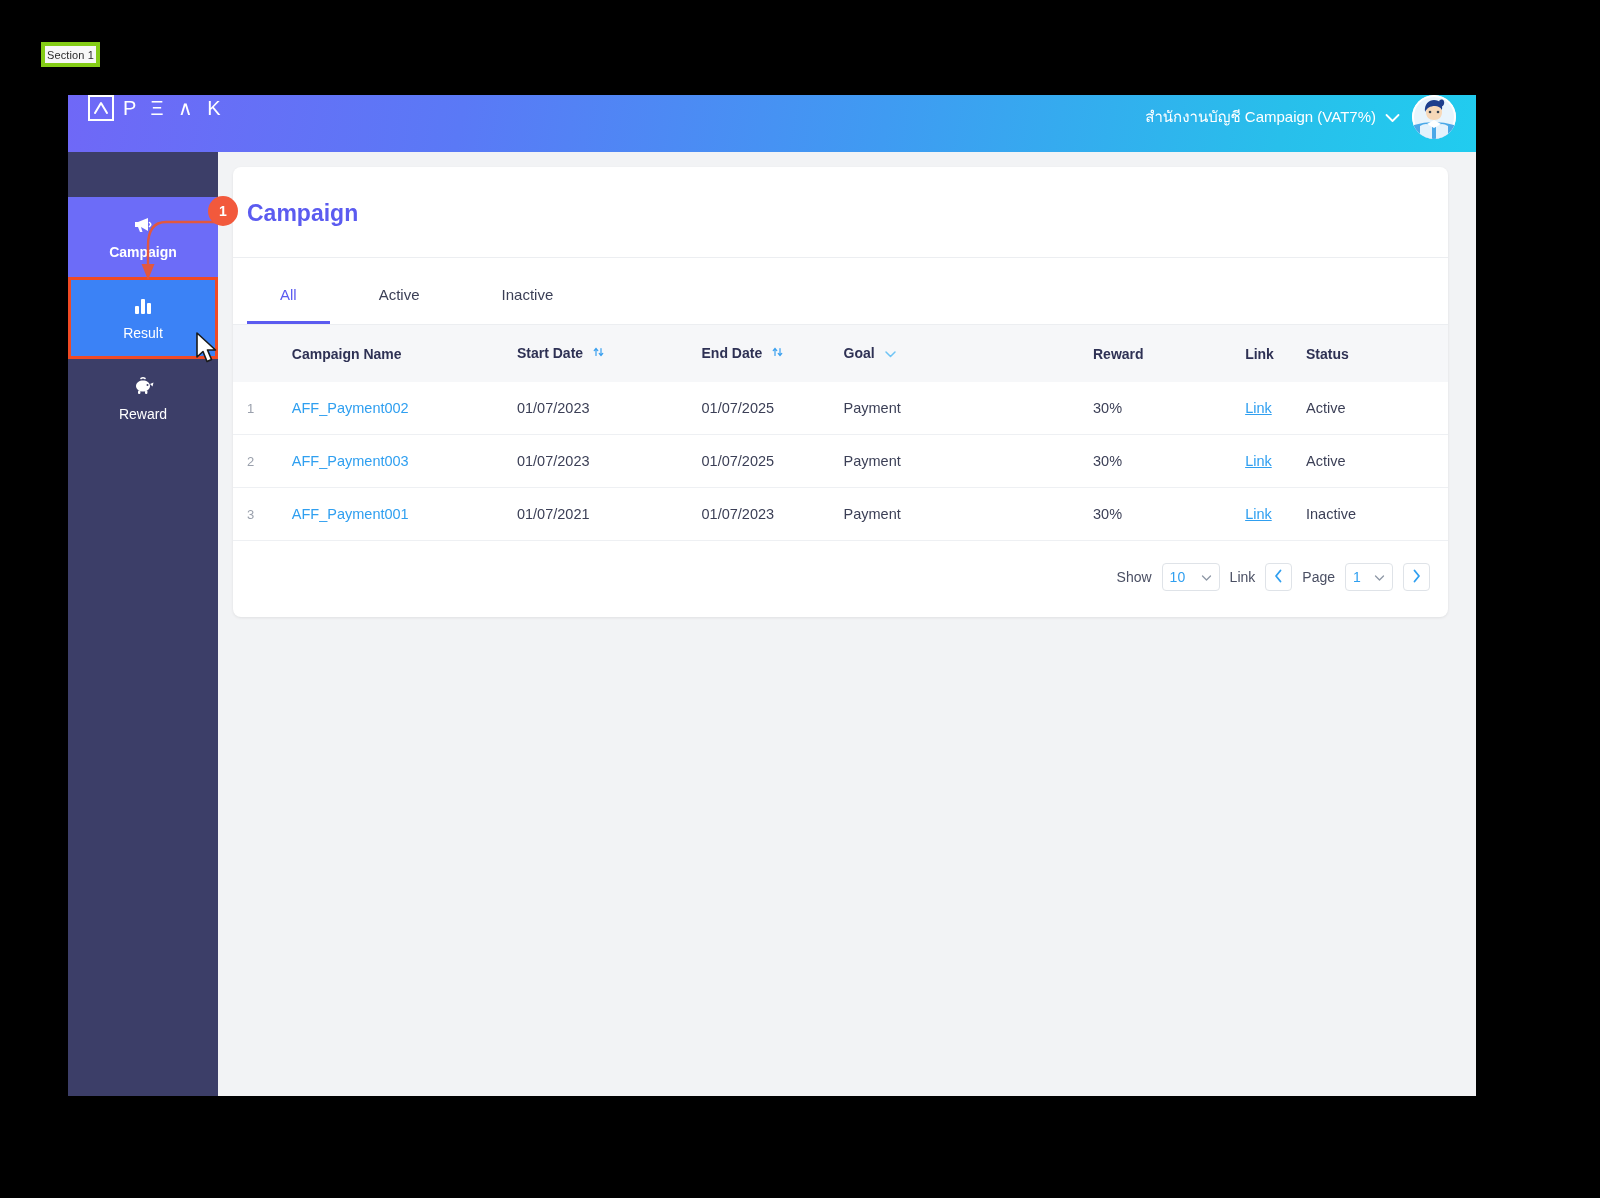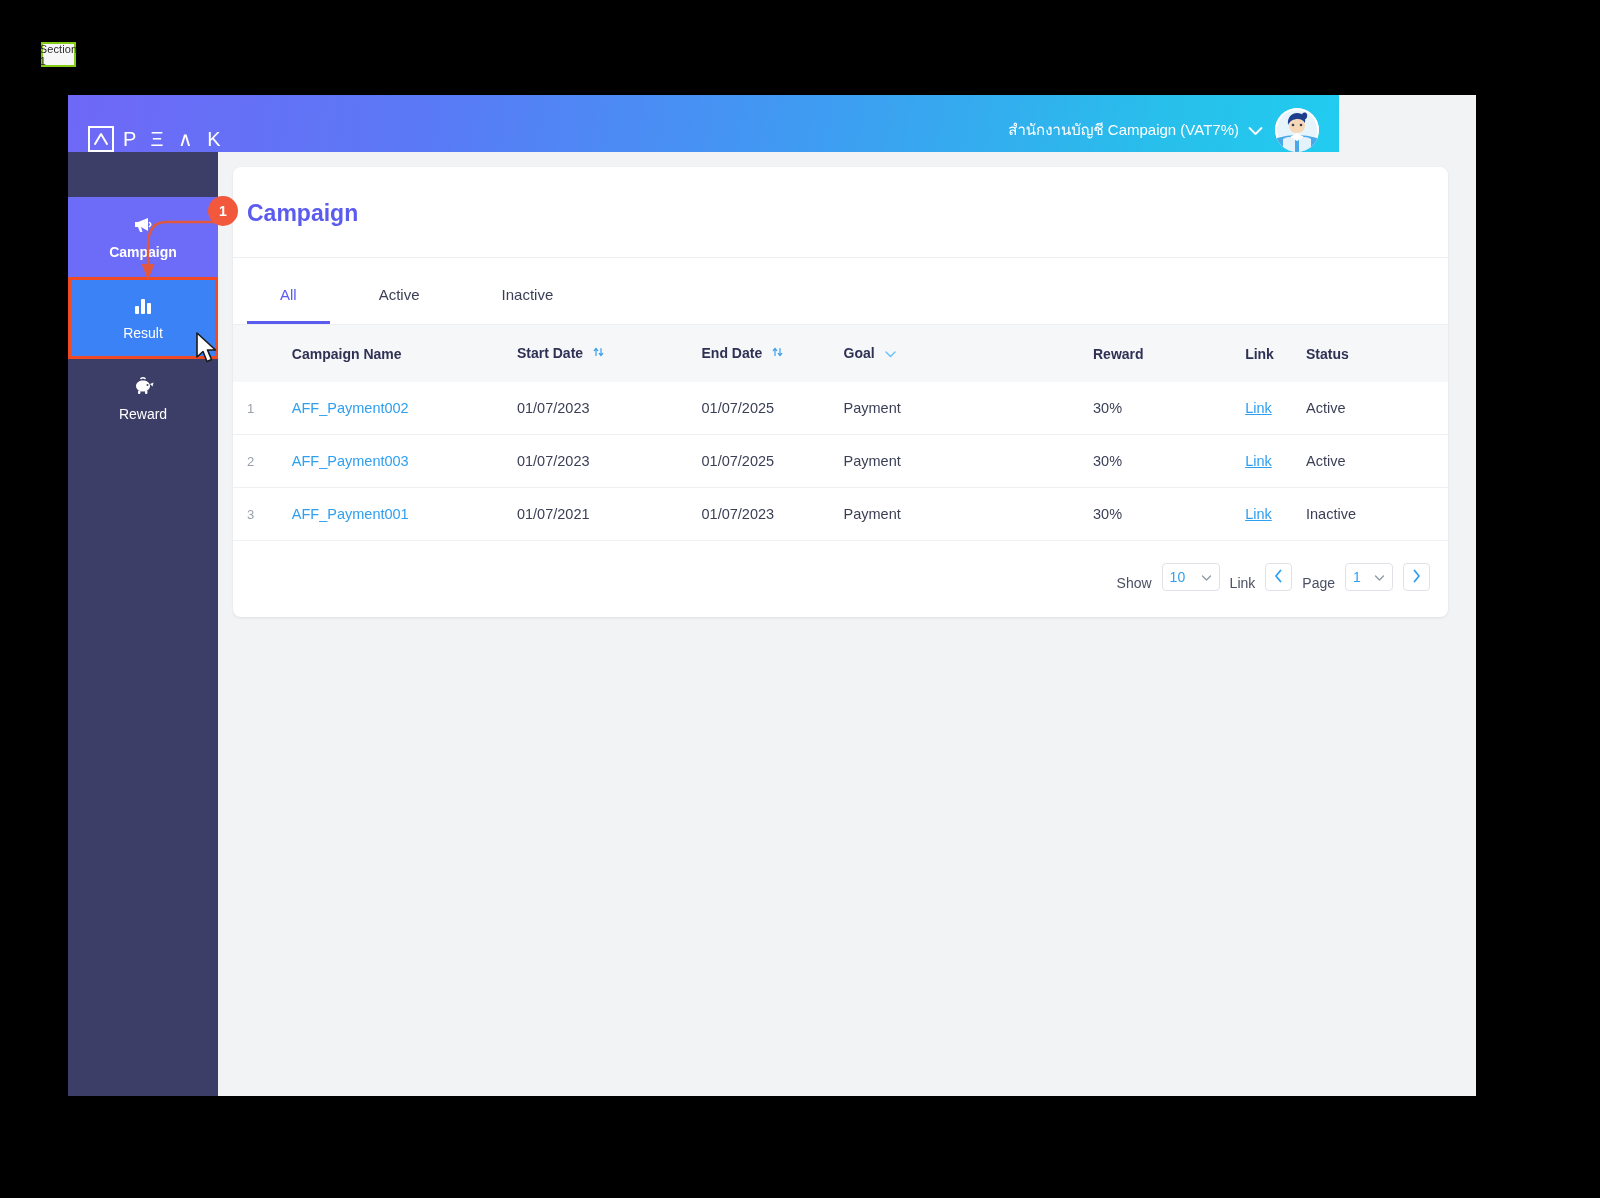--- a/index.html
+++ b/index.html
@@ -7,45 +7,45 @@
     width: 1600px; height: 1198px;
     background: #000000;
     font-family: "Liberation Sans", sans-serif;
     overflow: hidden;
   }
 
   
   #section-tag {
     position: absolute;
     left: 41px; top: 42px;
-    width: 35px; height: 25px;
+    width: 59px; height: 25px;
     background: #f7f7f7;
-    border: 2px solid #84cc16;
+    border: 4px solid #84cc16;
     box-shadow: 2px 2px 0 rgba(0,0,0,0.22);
     display: flex; align-items: center; justify-content: center;
     font-size: 11px; color: #2b2b2b;
     letter-spacing: .1px;
     z-index: 60;
   }
 
   
   #app {
     position: absolute;
     left: 68px; top: 95px;
     width: 1408px; height: 1001px;
     background: #f2f3f5;
     overflow: hidden;
   }
 
   
   #topbar {
     position: absolute; left: 0; top: 0;
-    width: 1271px; height: 57px;
+    width: 1408px; height: 57px;
     background: linear-gradient(100deg, #6f68f7 0%, #5a79f6 28%, #3f9bf2 58%, #28bfeb 86%, #21ccef 100%);
-    display: flex; align-items: flex-end;
+    display: flex; align-items: flex-start;
   }
   #logo {
     display: flex; align-items: center; gap: 9px;
     margin-left: 20px;
   }
   .logo-mark {
     width: 26px; height: 26px;
     border: 2px solid #ffffff;
     display: flex; align-items: center; justify-content: center;
   }
@@ -179,21 +179,21 @@
   .c-reward{ width: 150px; }
   .c-link  { width: 60px; }
   .c-status{ width: 140px; }
   .cell-link {
     color: #2f9ff0; text-decoration: none;
   }
   .cell-link.ul { text-decoration: underline; }
 
   
   #pagination {
-    display: flex; align-items: flex-end; justify-content: flex-end;
+    display: flex; align-items: center; justify-content: flex-end;
     gap: 10px; padding: 22px 18px 26px 0;
     font-size: 14px; color: #4a4f63;
   }
   .pg-select {
     display: inline-flex; align-items: center; justify-content: space-between;
     border: 1px solid #dfe3e8; border-radius: 4px;
     height: 28px; padding: 0 7px; background: #fff;
     color: #2f9ff0; font-size: 14px; gap: 9px; cursor: pointer;
   }
   .pg-select.w10 { width: 58px; }

